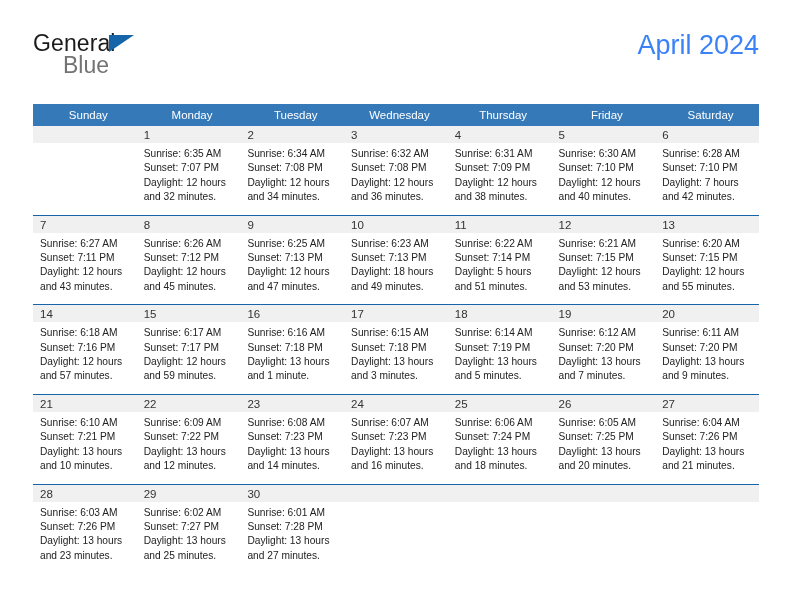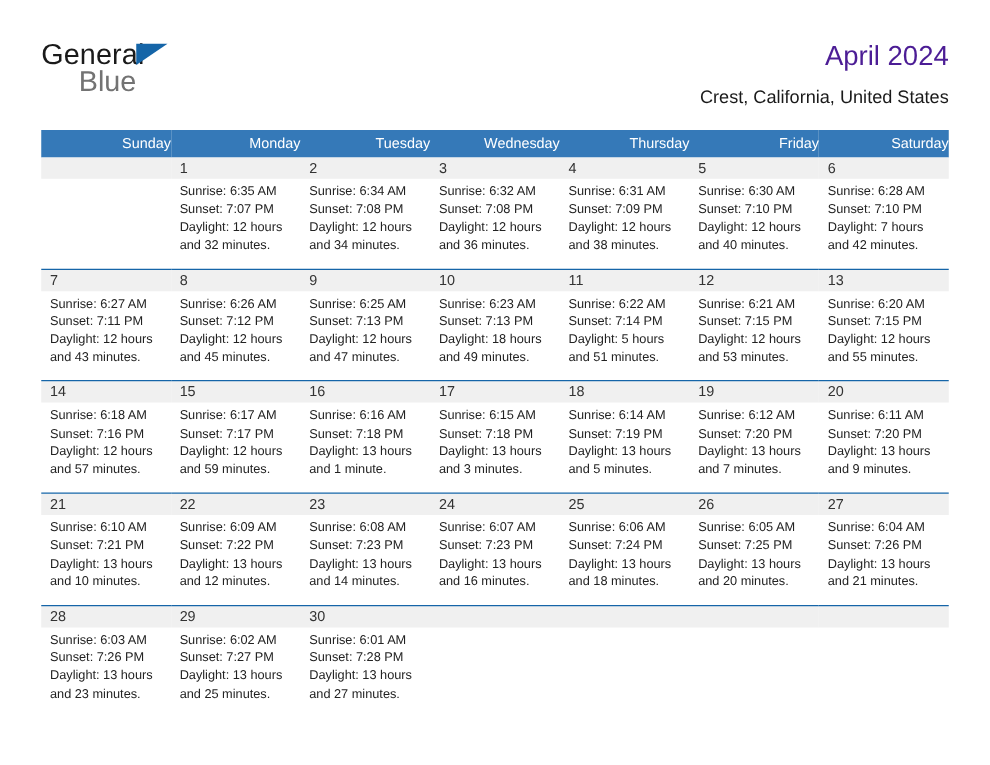--- a/index.html
+++ b/index.html
@@ -65,22 +65,22 @@
     font-family: "Liberation Sans", sans-serif;
   }
 
   .title-block {
     position: absolute;
     right: 0;
     top: 0;
     text-align: right;
   }
   .cal-title {
-    font-size: 22px;
-    color: #4c1d95;
+    font-size: 27px;
+    color: #3b82f6;
     line-height: 34px;
     white-space: nowrap;
   }
   .cal-subtitle {
     font-size: 14.5px;
     color: #1a1a1a;
     line-height: 20px;
     margin-top: 6px;
     white-space: nowrap;
   }
@@ -93,21 +93,21 @@
     width: 726px;
     border-collapse: collapse;
     table-layout: fixed;
   }
 
   .calendar th {
     background: #3579b8;
     color: #ffffff;
     font-size: 11.5px;
     font-weight: normal;
-    text-align: right;
+    text-align: center;
     padding: 5px 0 5px 7px;
     height: 11px;
     vertical-align: middle;
   }
 
   .week-row > td {
     border-top: 1.6px solid #1565a8;
     vertical-align: top;
     padding: 0;
   }
@@ -154,21 +154,20 @@
   <div class="header">
 
     <div class="logo">
       <span class="logo-general">General</span>
       <span class="logo-tri"></span>
       <span class="logo-blue">Blue</span>
     </div>
 
     <div class="title-block">
       <div class="cal-title">April 2024</div>
-      <div class="cal-subtitle">Crest, California, United States</div>
     </div>
 
   </div>
 
   <table class="calendar">
     <thead>
       <tr id="weekday-row">
           <th>Sunday</th>
           <th>Monday</th>
           <th>Tuesday</th>

